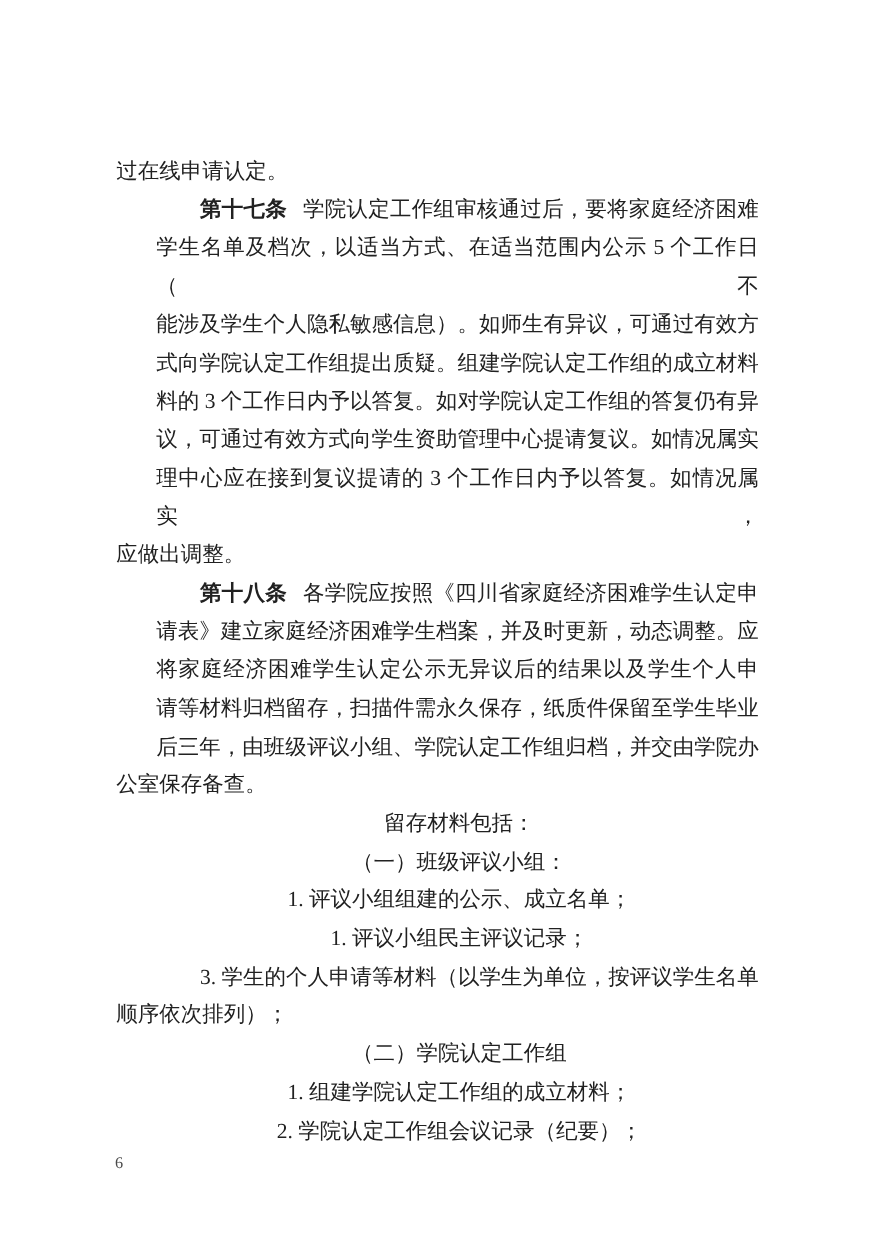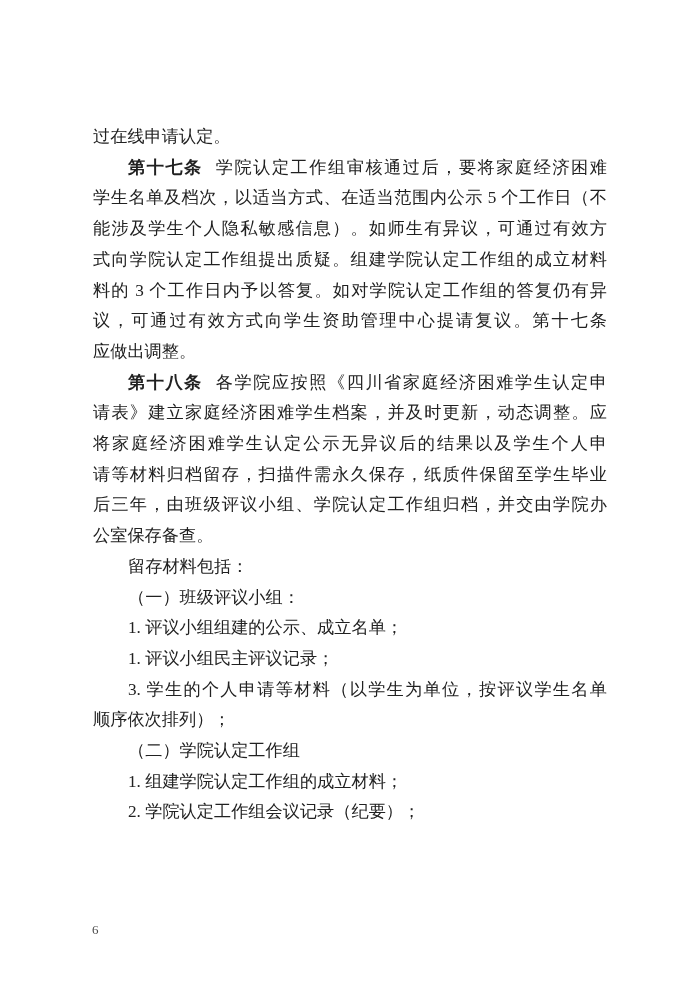--- a/index.html
+++ b/index.html
@@ -23,24 +23,26 @@
     font-size: 17.2px;
     line-height: 30.7px;
     color: #212121;
     text-align: left;
   }
   .line {
     min-height: 30.7px;
   }
   .line.indent {
     text-indent: 35px;
+    text-align: center;
   }
   .line.fill {
     text-align: justify;
     text-align-last: justify;
+    margin-left: 32px;
   }
   .article-no {
     font-weight: bold;
     margin-right: 13px;
   }
   .footer {
     position: absolute;
     left: 92px;
     top: 920px;
     font-size: 13px;
@@ -53,21 +55,22 @@
 <body>
 
 <div class="page">
   <div class="content">
       <div class="line">过在线申请认定。</div>
       <div class="line indent fill"><span class="article-no">第十七条</span>学院认定工作组审核通过后，要将家庭经济困难</div>
       <div class="line fill">学生名单及档次，以适当方式、在适当范围内公示 5 个工作日（不</div>
       <div class="line fill">能涉及学生个人隐私敏感信息）。如师生有异议，可通过有效方</div>
       <div class="line fill">式向学院认定工作组提出质疑。组建学院认定工作组的成立材料</div>
       <div class="line fill">料的 3 个工作日内予以答复。如对学院认定工作组的答复仍有异</div>
-      <div class="line fill">议，可通过有效方式向学生资助管理中心提请复议。第十七条</div>
+      <div class="line fill">议，可通过有效方式向学生资助管理中心提请复议。如情况属实</div>
+      <div class="line fill">理中心应在接到复议提请的 3 个工作日内予以答复。如情况属实，</div>
       <div class="line">应做出调整。</div>
       <div class="line indent fill"><span class="article-no">第十八条</span>各学院应按照《四川省家庭经济困难学生认定申</div>
       <div class="line fill">请表》建立家庭经济困难学生档案，并及时更新，动态调整。应</div>
       <div class="line fill">将家庭经济困难学生认定公示无异议后的结果以及学生个人申</div>
       <div class="line fill">请等材料归档留存，扫描件需永久保存，纸质件保留至学生毕业</div>
       <div class="line fill">后三年，由班级评议小组、学院认定工作组归档，并交由学院办</div>
       <div class="line">公室保存备查。</div>
       <div class="line indent">留存材料包括：</div>
       <div class="line indent">（一）班级评议小组：</div>
       <div class="line indent">1. 评议小组组建的公示、成立名单；</div>

